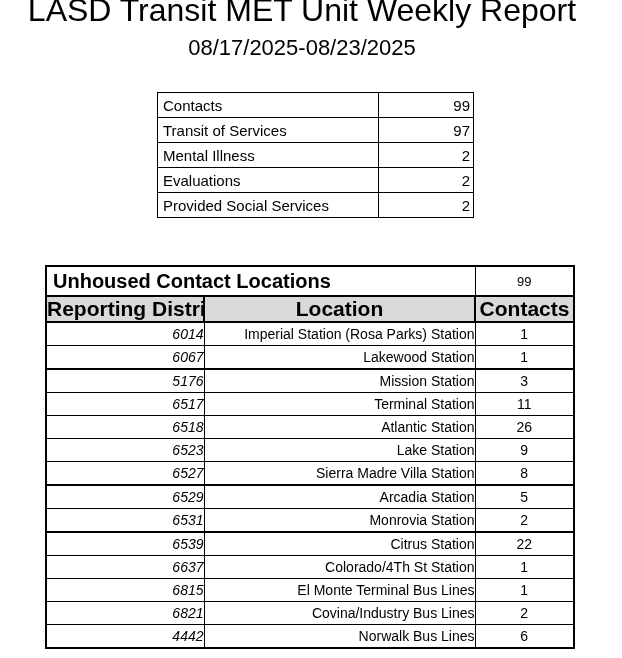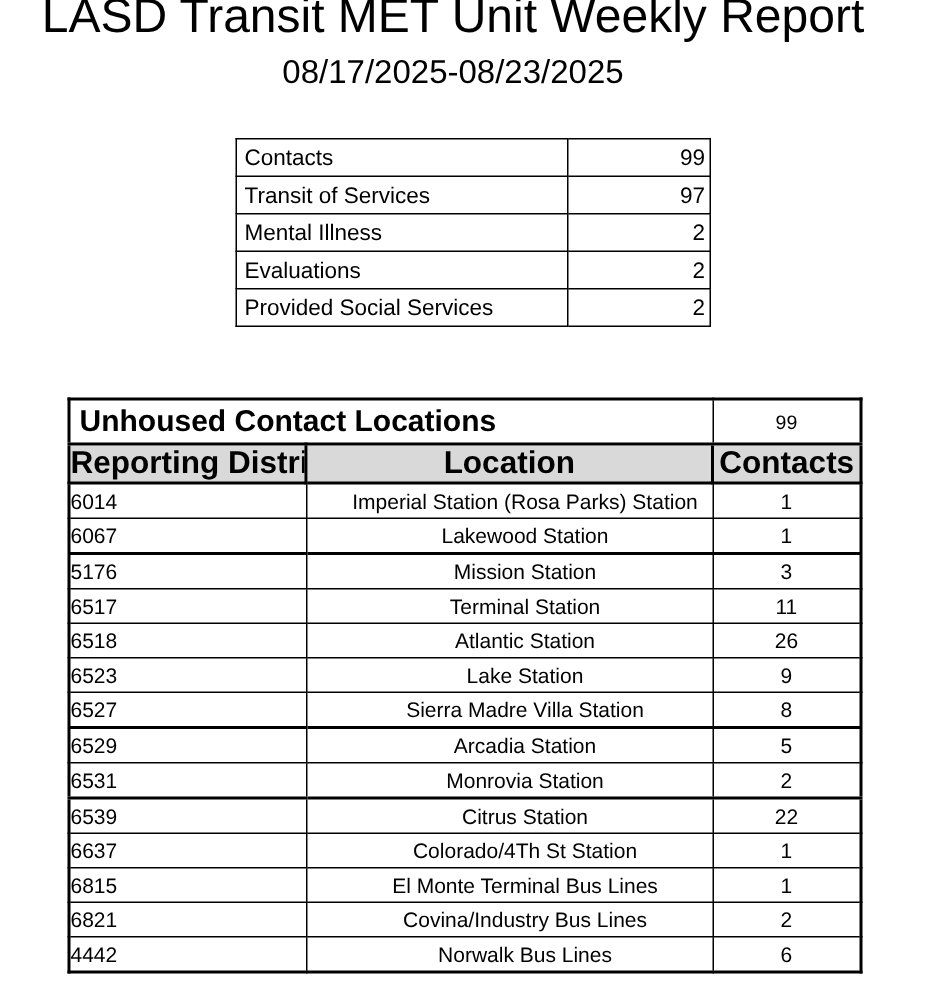--- a/index.html
+++ b/index.html
@@ -30,22 +30,22 @@
   .loc{margin:47px 18px 0 45px;width:528px;border:2px solid #000;}
   .loc td,.loc th{border:1px solid #000;padding:0;}
   .loc .title-row td{height:28px;border-bottom:2px solid #000;}
   .loc .title-cell{font-weight:bold;font-size:20px;padding-left:6px;text-align:left;}
   .loc .total-cell{font-size:13px;text-align:center;font-weight:400;}
   .loc .header-row th{
     height:23px;font-size:21px;font-weight:bold;text-align:center;
     border:2px solid #000;
   }
   .loc tbody td{height:22px;font-size:14px;}
-  .loc .dist{text-align:left;}
-  .loc .locn{text-align:center;padding-left:21px;}
+  .loc .dist{text-align:right;font-style:italic;}
+  .loc .locn{text-align:right;padding-left:21px;}
   .loc .cont{text-align:center;}
   .loc tr.thick td{border-bottom-width:2px;}
 </style>
 </head>
 <body>
 
 <div class="page">
 
   <h1 class="report-title">LASD Transit MET Unit Weekly Report</h1>
 

